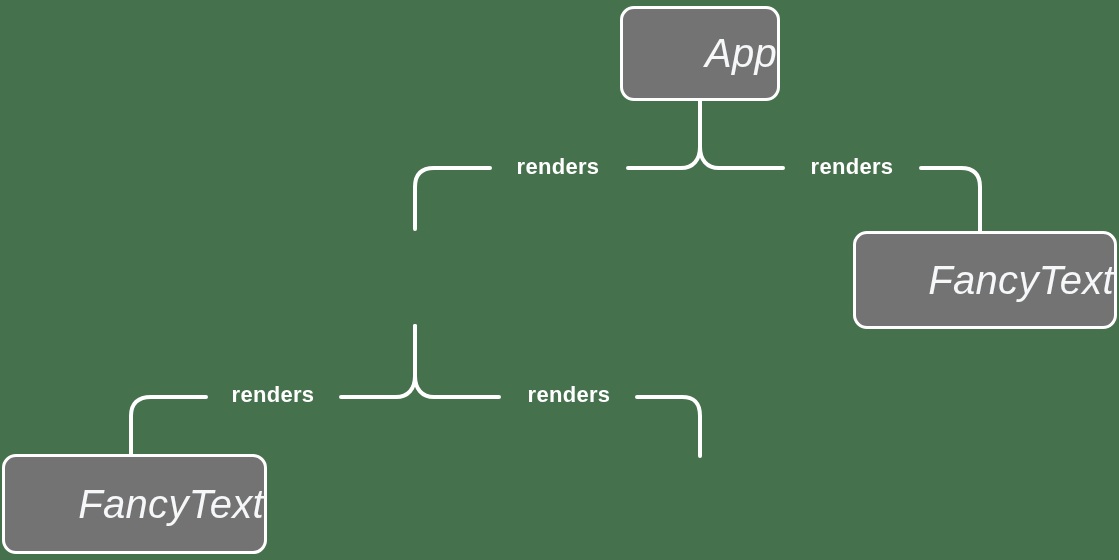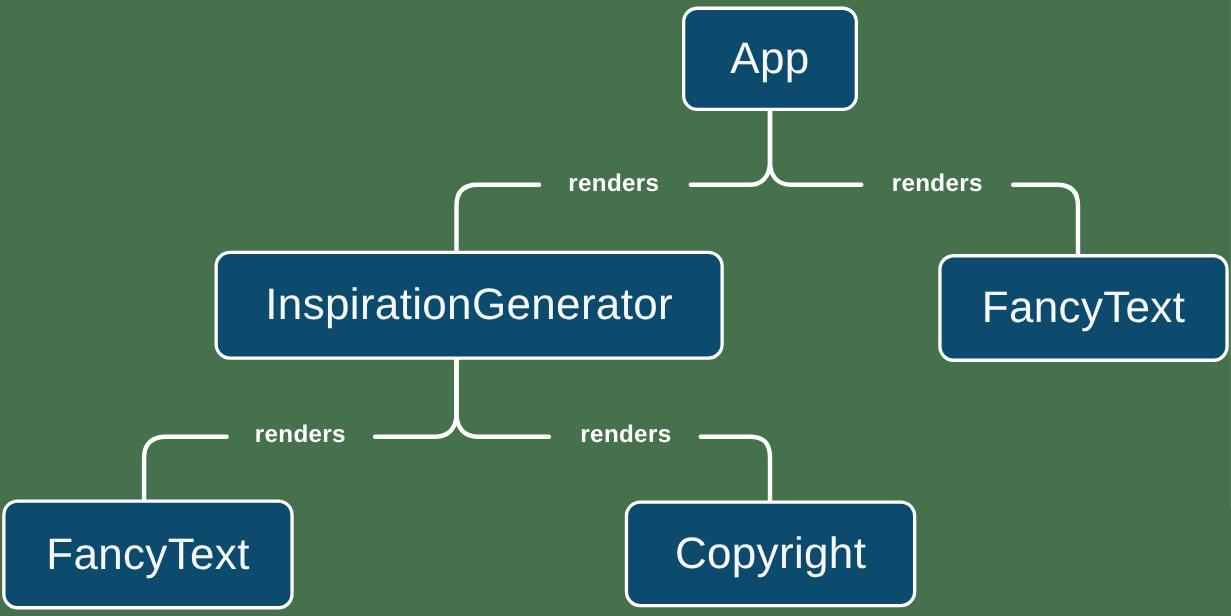--- a/index.html
+++ b/index.html
@@ -23,29 +23,30 @@
   }
   .wires path {
     fill: none;
     stroke: #FFFFFF;
     stroke-width: 4;
     stroke-linecap: round;
   }
   .node {
     position: absolute;
     box-sizing: border-box;
-    background: #0c4a6e;
+    background: #737373;
     border: 3px solid #FFFFFF;
     border-radius: 14px;
     display: flex;
     align-items: center;
-    justify-content: center;
+    justify-content: flex-end;
     color: #F6F7F9;
     font-size: 40px;
     letter-spacing: 0.3px;
+    font-style: italic;
   }
   .edge-label {
     position: absolute;
     transform: translate(-50%, -50%);
     color: #FFFFFF;
     font-size: 22px;
     font-weight: 700;
     letter-spacing: 0.3px;
     white-space: nowrap;
   }
@@ -75,34 +76,28 @@
     <g>
       <path d="M415 326 L415 376 C415 389 422 397 434 397 L499 397"></path>
       <path d="M637 397 L682 397 C695 397 700 403.5 700 416 L700 456"></path>
     </g>
   </svg>
 
   <div class="node" style="left:620px; top:6px; width:160px; height:95px;">
     <span>App</span>
   </div>
 
-  <div class="node" style="left:195px; top:228px; width:463px; height:99px;">
-    <span>InspirationGenerator</span>
-  </div>
 
   <div class="node" style="left:853px; top:231px; width:264px; height:98px;">
     <span>FancyText</span>
   </div>
 
   <div class="node" style="left:2px; top:454px; width:265px; height:100px;">
     <span>FancyText</span>
   </div>
 
-  <div class="node" style="left:568px; top:455px; width:265px; height:97px;">
-    <span>Copyright</span>
-  </div>
 
   <span class="edge-label" style="left:558px; top:167px;">renders</span>
   <span class="edge-label" style="left:852px; top:167px;">renders</span>
   <span class="edge-label" style="left:273px; top:395px;">renders</span>
   <span class="edge-label" style="left:569px; top:395px;">renders</span>
 
 </div>
 
 </body></html>

